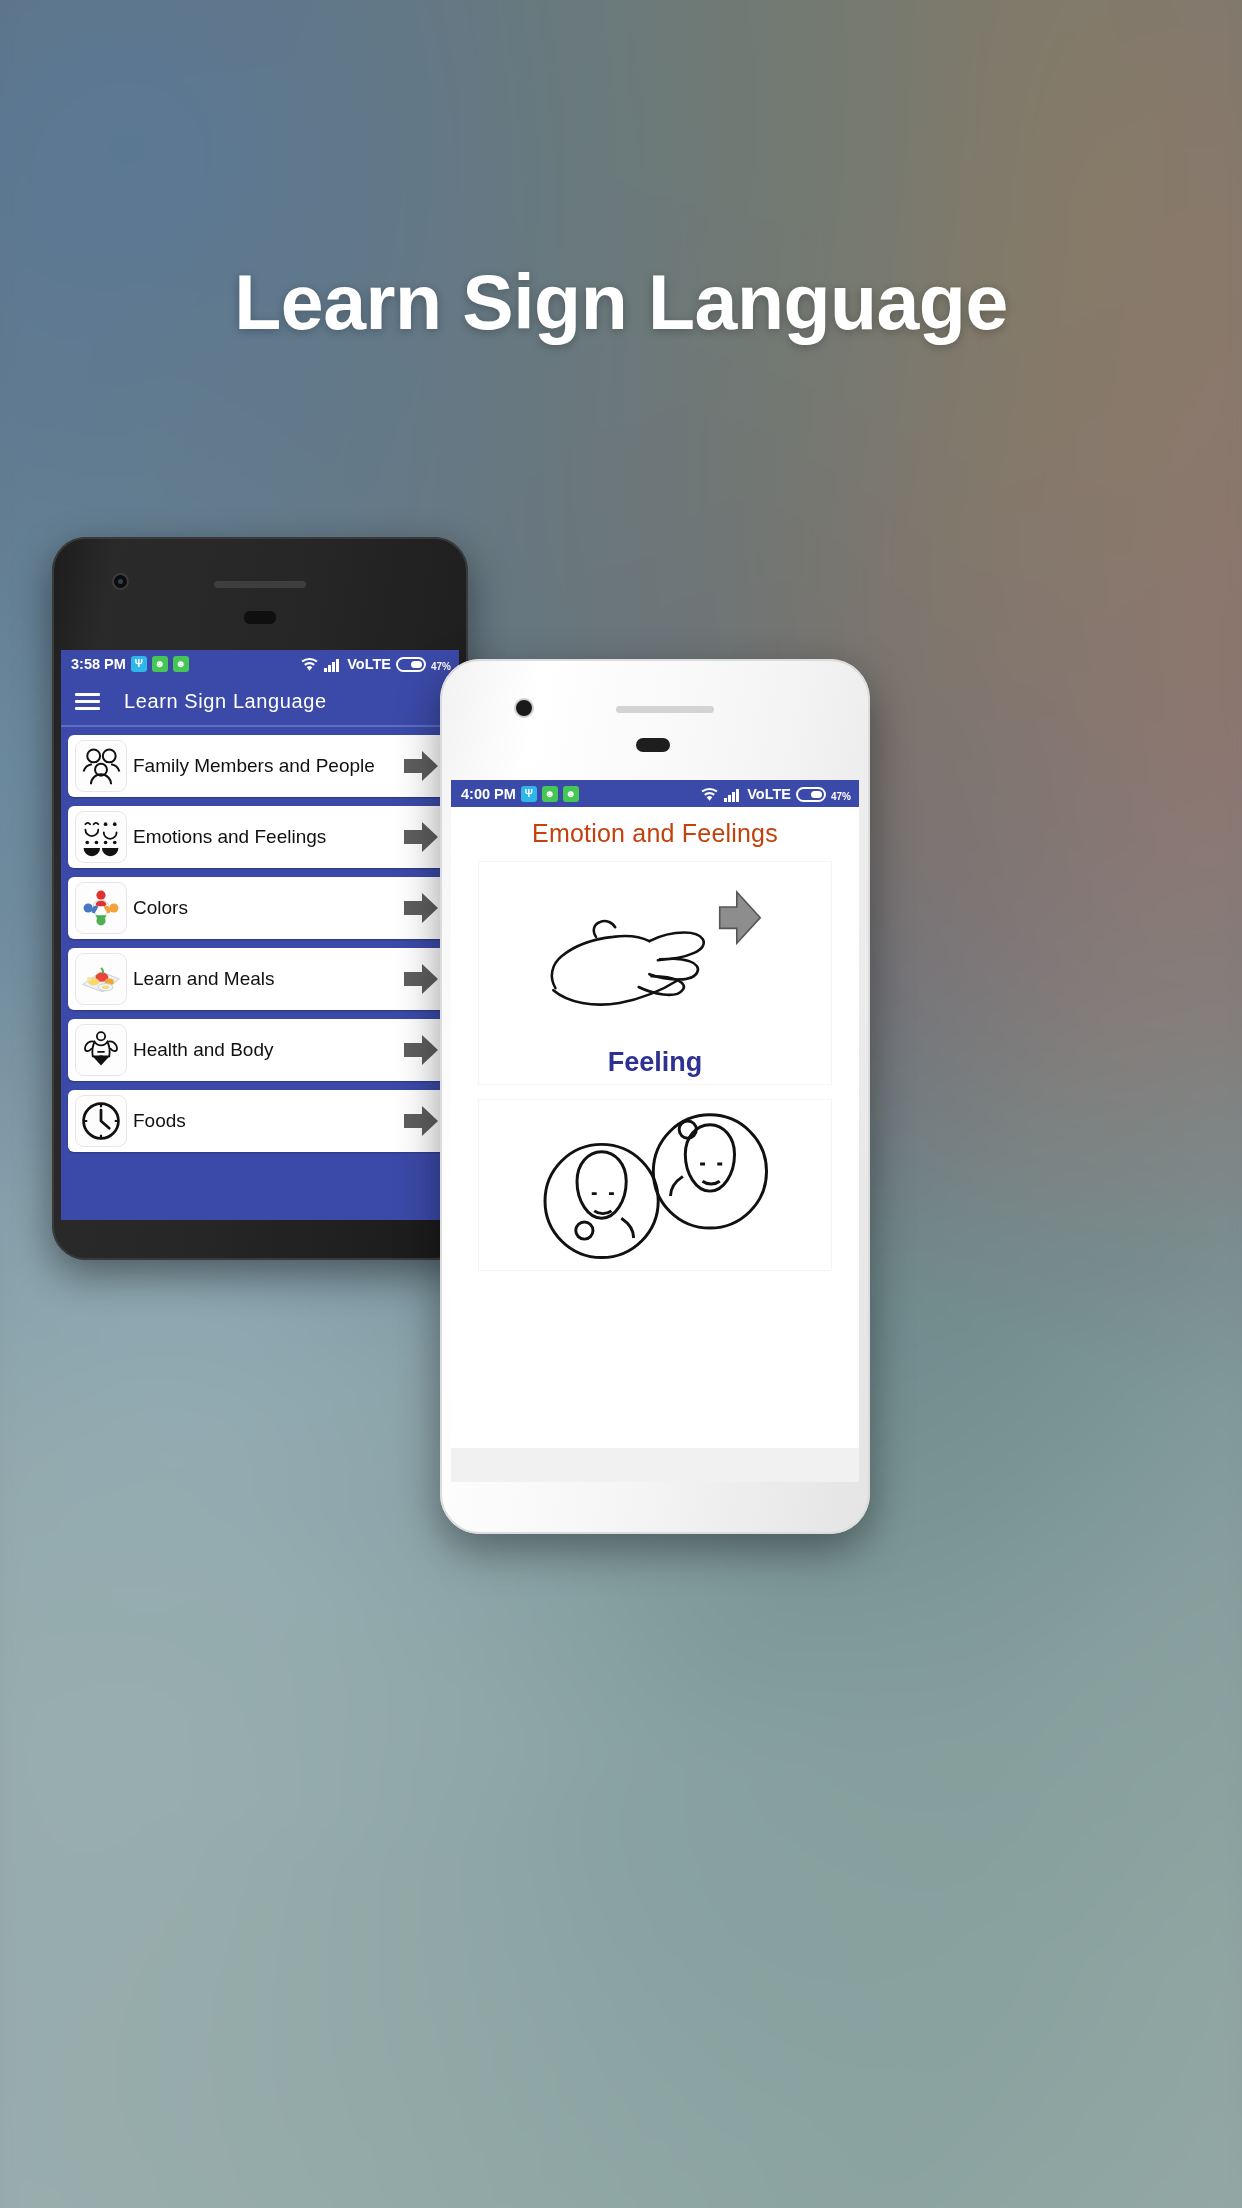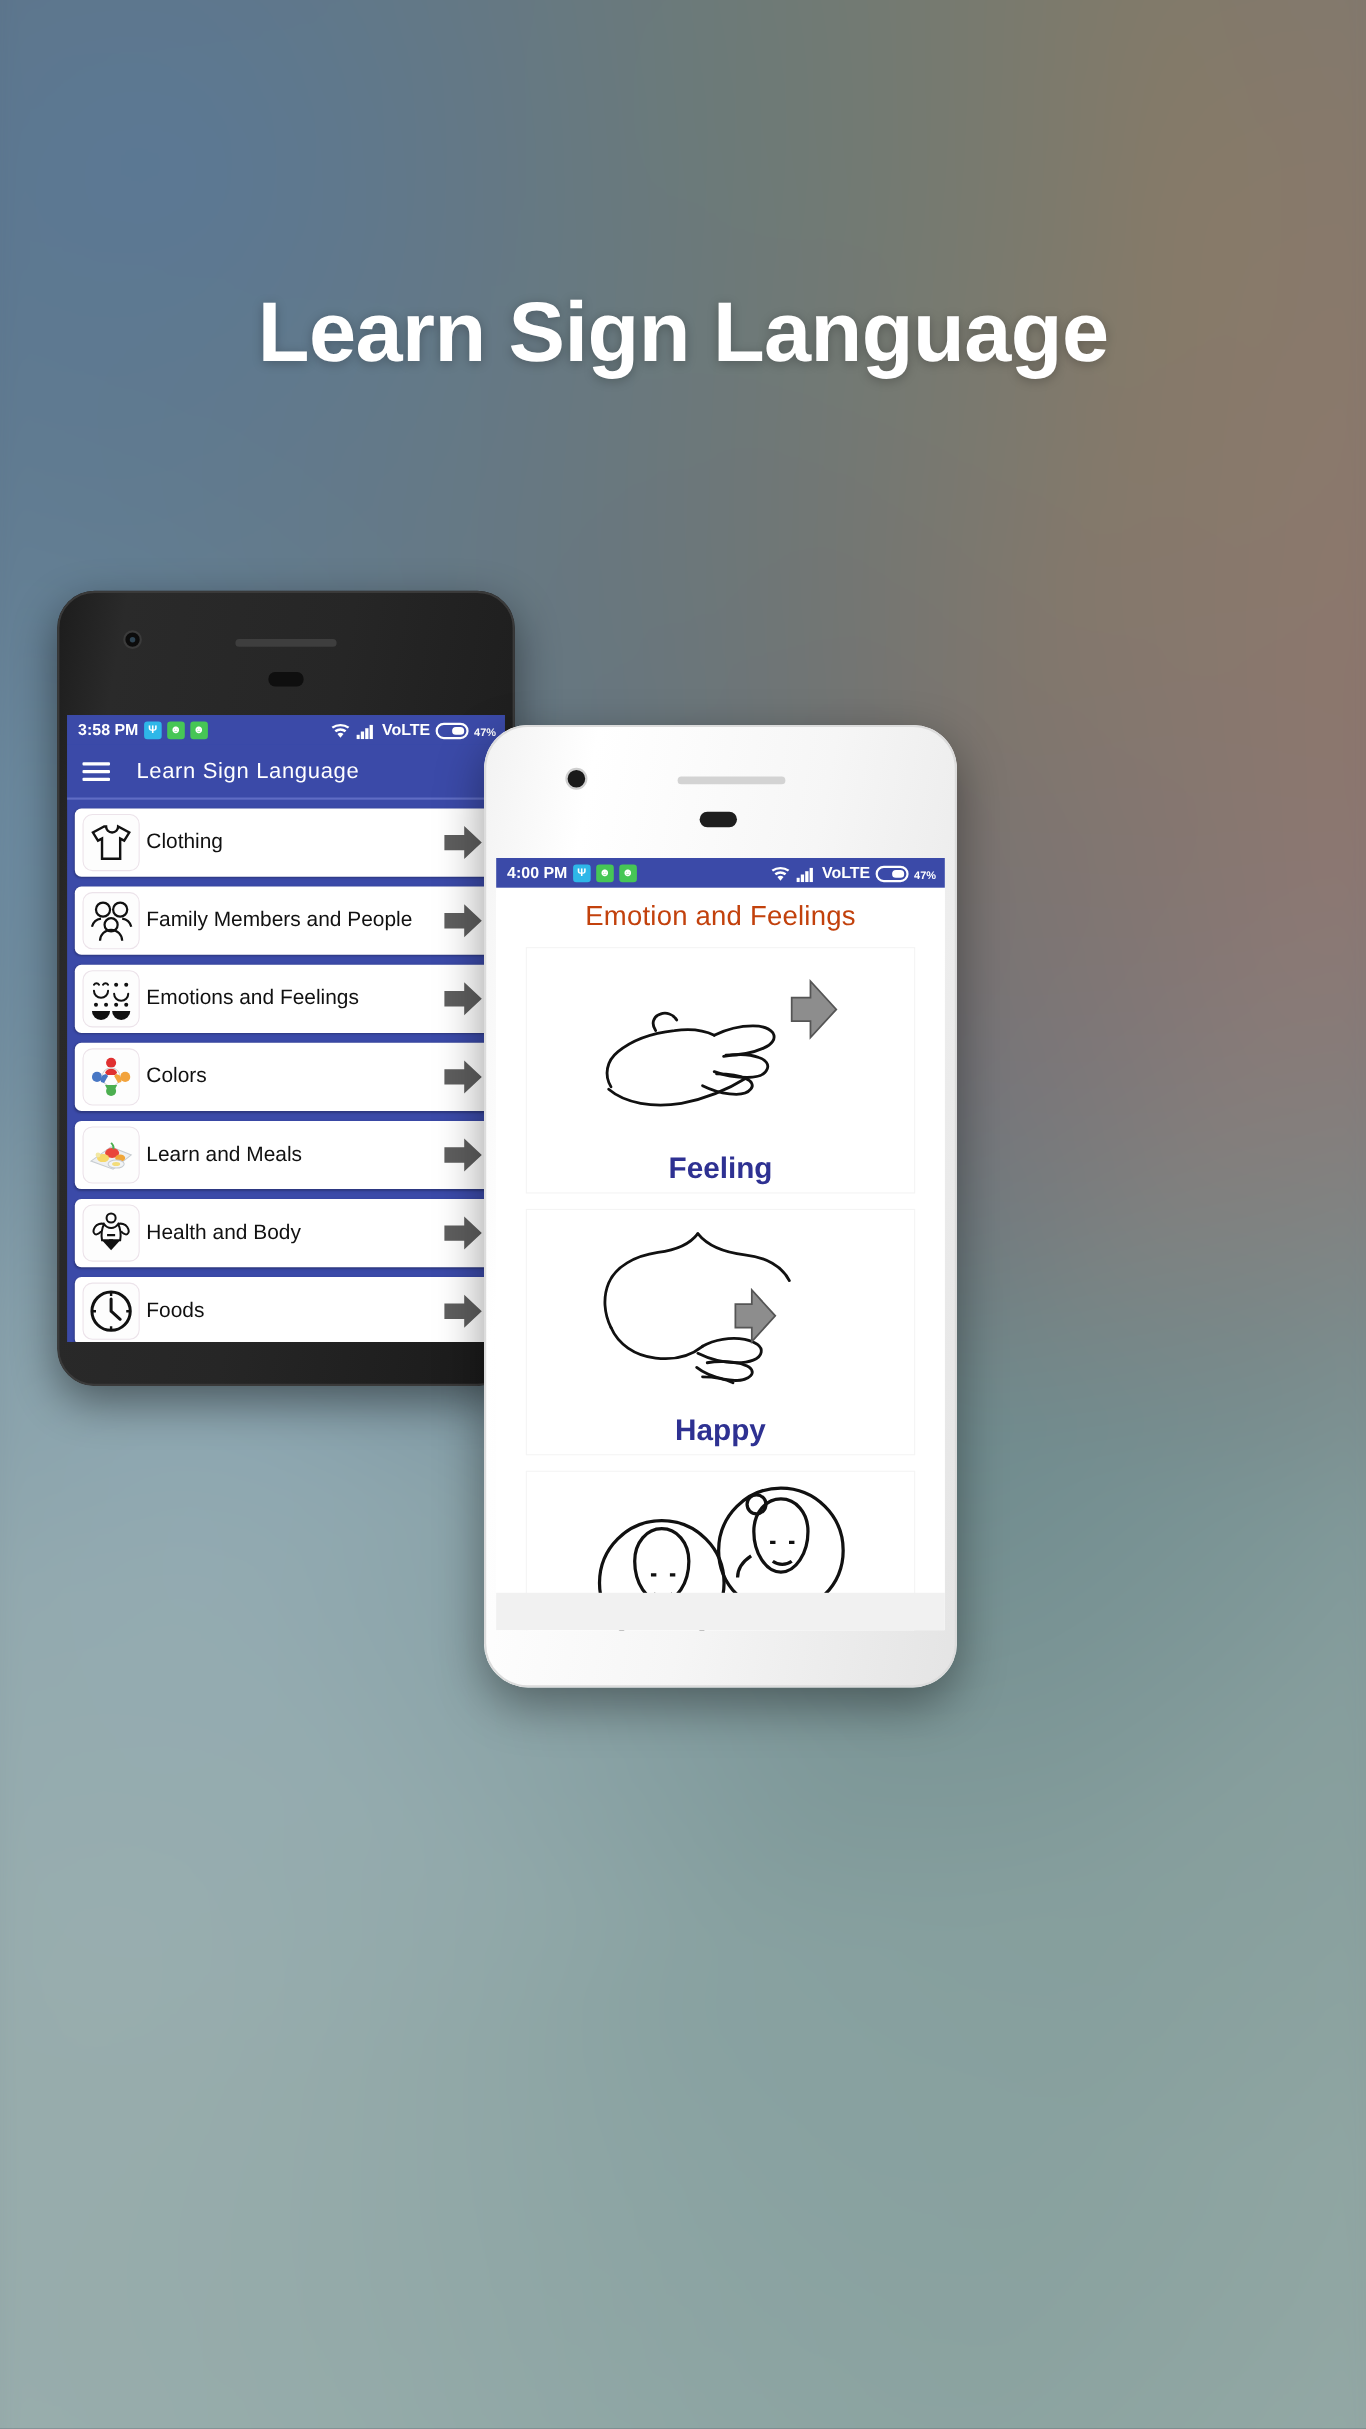--- a/index.html
+++ b/index.html
@@ -268,31 +268,20 @@
       <div class="hamburger">
         <span></span>
           <span></span>
           <span></span>
       </div>
       <div class="toolbar-title">Learn Sign Language</div>
     </div>
 
     <div class="list">
 
-      <div class="listrow">
-        <div class="thumb">
-          <svg viewBox="0 0 48 48">
-              <path fill="none" stroke="#111" stroke-width="2.4" d="M17 8 6 14l5 8 4-2v20h18V20l4 2 5-8-11-6a5 5 0 0 1-12 0z"></path>
-            </svg>
-        </div>
-        <div class="rowlabel">Clothing</div>
-        <svg class="arrow-right" viewBox="0 0 42 40">
-          <path fill="#5e5e5e" d="M4 13h18V5l16 15-16 15v-8H4z"></path>
-        </svg>
-      </div>
 
       <div class="listrow">
         <div class="thumb">
           <svg viewBox="0 0 48 48">
             <g fill="none" stroke="#111" stroke-width="2.2">
               <circle cx="16" cy="13" r="7"></circle>
                 <circle cx="33" cy="13" r="7"></circle>
               <circle cx="24" cy="28" r="6.5"></circle>
               <path d="M5 30a11 11 0 0 1 9-8M44 30a11 11 0 0 0-9-8M13 44a11 11 0 0 1 22 0"></path>
             </g>
@@ -446,36 +435,20 @@
             <path d="M118 80c10-2 22-2 30 1 6 2 9 6 7 10-2 5-9 7-17 7-9 0-20-2-28-5"></path>
             <path d="M112 95c9 0 19 1 25 4 5 2 7 6 4 9-3 4-10 5-18 4-8-1-17-4-23-7"></path>
             <path d="M60 58c-4-6-2-12 4-14 5-2 11 0 14 5"></path>
           </g>
           <path d="M176 30h16V16l22 24-22 24V50h-16z" fill="#8d8d8d" stroke="#555" stroke-width="1.5"></path>
         </svg>
       </div>
       <div class="sign-label">Feeling</div>
     </div>
 
-    <div class="sign-card">
-      <div class="art">
-        <svg viewBox="0 0 230 150">
-          <g fill="none" stroke="#111" stroke-width="2.4" stroke-linecap="round" stroke-linejoin="round">
-            <path d="M96 8c-6 8-18 14-34 16-20 3-36 12-42 26-5 12-4 26 2 38"></path>
-            <path d="M96 8c8 10 22 16 40 18 18 2 32 10 38 22"></path>
-            <path d="M22 88c6 14 20 24 38 26 16 2 30-2 40-10"></path>
-            <path d="M100 104c10-6 24-8 36-6 9 2 15 6 14 11-1 6-10 9-21 9-12 0-25-4-33-8"></path>
-            <path d="M104 118c11-2 24-1 32 2 6 2 8 6 5 9-4 4-13 5-23 3-9-2-18-6-23-10"></path>
-            <path d="M100 130c10 0 20 2 26 5"></path>
-          </g>
-          <path d="M128 68h14V56l20 22-20 22V88h-14z" fill="#8d8d8d" stroke="#555" stroke-width="1.5"></path>
-        </svg>
-      </div>
-      <div class="sign-label">Happy</div>
-    </div>
 
     <div class="sign-card partial">
       <div class="art">
         <svg viewBox="0 0 230 130">
           <g fill="none" stroke="#111" stroke-width="2.4">
             <circle cx="72" cy="78" r="46"></circle>
             <path d="M52 62c0-14 9-24 20-24s20 10 20 24c0 16-9 30-20 30s-20-14-20-30z"></path>
             <path d="M64 72h4M78 72h4"></path>
             <path d="M66 86c4 3 10 3 14 0"></path>
             <path d="M88 92c6 4 10 10 10 16"></path>

